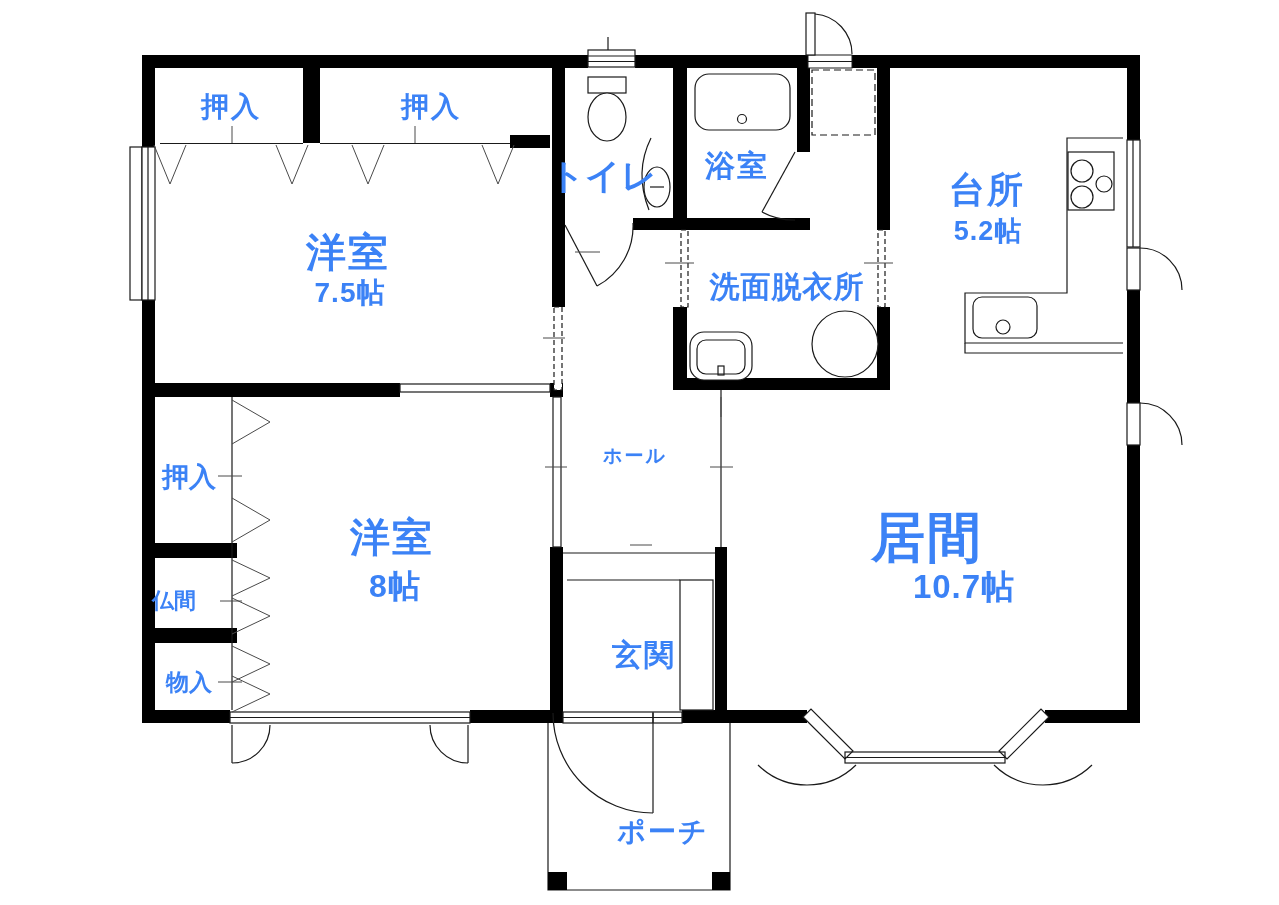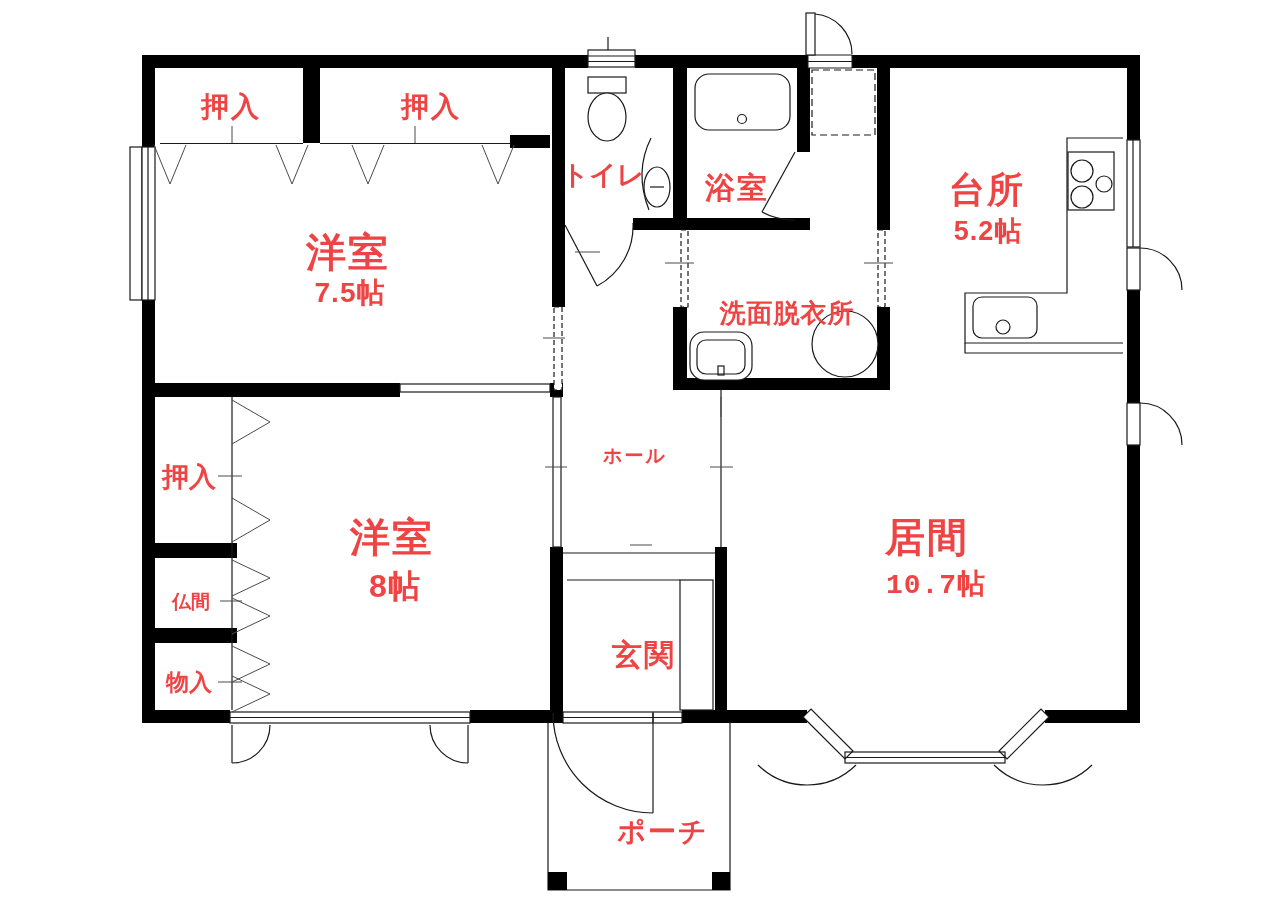--- a/index.html
+++ b/index.html
@@ -7,21 +7,21 @@
     position:relative;
     width:1279px;height:905px;
     background:#fff;
     font-family:"Liberation Sans","DejaVu Sans",sans-serif;
     overflow:hidden;
   }
   #plan svg{position:absolute;left:0;top:0;}
   .lbl{
     position:absolute;
     transform:translate(-50%,-50%);
-    color:#ef4444;
+    color:#3b82f6;
     font-weight:600;
     letter-spacing:2px;
     white-space:nowrap;
     line-height:1;
   }
   .sz{font-weight:600;letter-spacing:1px;}
 </style>
 </head>
 <body>
 
@@ -223,32 +223,32 @@
     </g>
   </g>
 </svg>
 
   <div class="lbl" style="left:348px;top:252px;font-size:40px;">洋室</div>
   <div class="lbl sz" style="left:350px;top:293px;font-size:28px;">7.5帖</div>
 
   <div class="lbl" style="left:392px;top:537px;font-size:40px;">洋室</div>
   <div class="lbl sz" style="left:395px;top:586px;font-size:32px;">8帖</div>
 
-  <div class="lbl" style="left:927px;top:537px;font-size:40px;">居間</div>
-  <div class="lbl sz" style="left:936px;top:586px;font-size:28px;font-family:Liberation Mono, monospace;">10.7帖</div>
+  <div class="lbl" style="left:927px;top:537px;font-size:54px;">居間</div>
+  <div class="lbl sz" style="left:964px;top:586px;font-size:33px;">10.7帖</div>
 
   <div class="lbl" style="left:987px;top:166px;font-size:36px;margin-top:24px;">台所</div>
   <div class="lbl sz" style="left:988px;top:214px;font-size:27px;margin-top:17px;">5.2帖</div>
 
   <div class="lbl" style="left:635px;top:455px;font-size:19px;">ホール</div>
   <div class="lbl" style="left:644px;top:655px;font-size:30px;">玄関</div>
   <div class="lbl" style="left:663px;top:832px;font-size:28px;">ポーチ</div>
-  <div class="lbl" style="left:603px;top:175px;font-size:27px;letter-spacing:0;">トイレ</div>
-  <div class="lbl" style="left:737px;top:188px;font-size:30px;">浴室</div>
-  <div class="lbl" style="left:787px;top:287px;font-size:26px;letter-spacing:1px;margin-top:26px;">洗面脱衣所</div>
+  <div class="lbl" style="left:603px;top:175px;font-size:35px;letter-spacing:0;">トイレ</div>
+  <div class="lbl" style="left:737px;top:168px;font-size:30px;font-family:Liberation Mono, monospace;">浴室</div>
+  <div class="lbl" style="left:787px;top:287px;font-size:30px;letter-spacing:1px;">洗面脱衣所</div>
 
   <div class="lbl" style="left:231px;top:107px;font-size:28px;">押入</div>
   <div class="lbl" style="left:431px;top:107px;font-size:28px;">押入</div>
   <div class="lbl" style="left:189px;top:477px;font-size:27px;letter-spacing:0;">押入</div>
-  <div class="lbl" style="left:191px;top:601px;font-size:19px;letter-spacing:0;">仏間</div>
+  <div class="lbl" style="left:174px;top:601px;font-size:22px;letter-spacing:0;">仏間</div>
   <div class="lbl" style="left:189px;top:682px;font-size:23px;letter-spacing:0;">物入</div>
 
 </div>
 
 </body></html>

